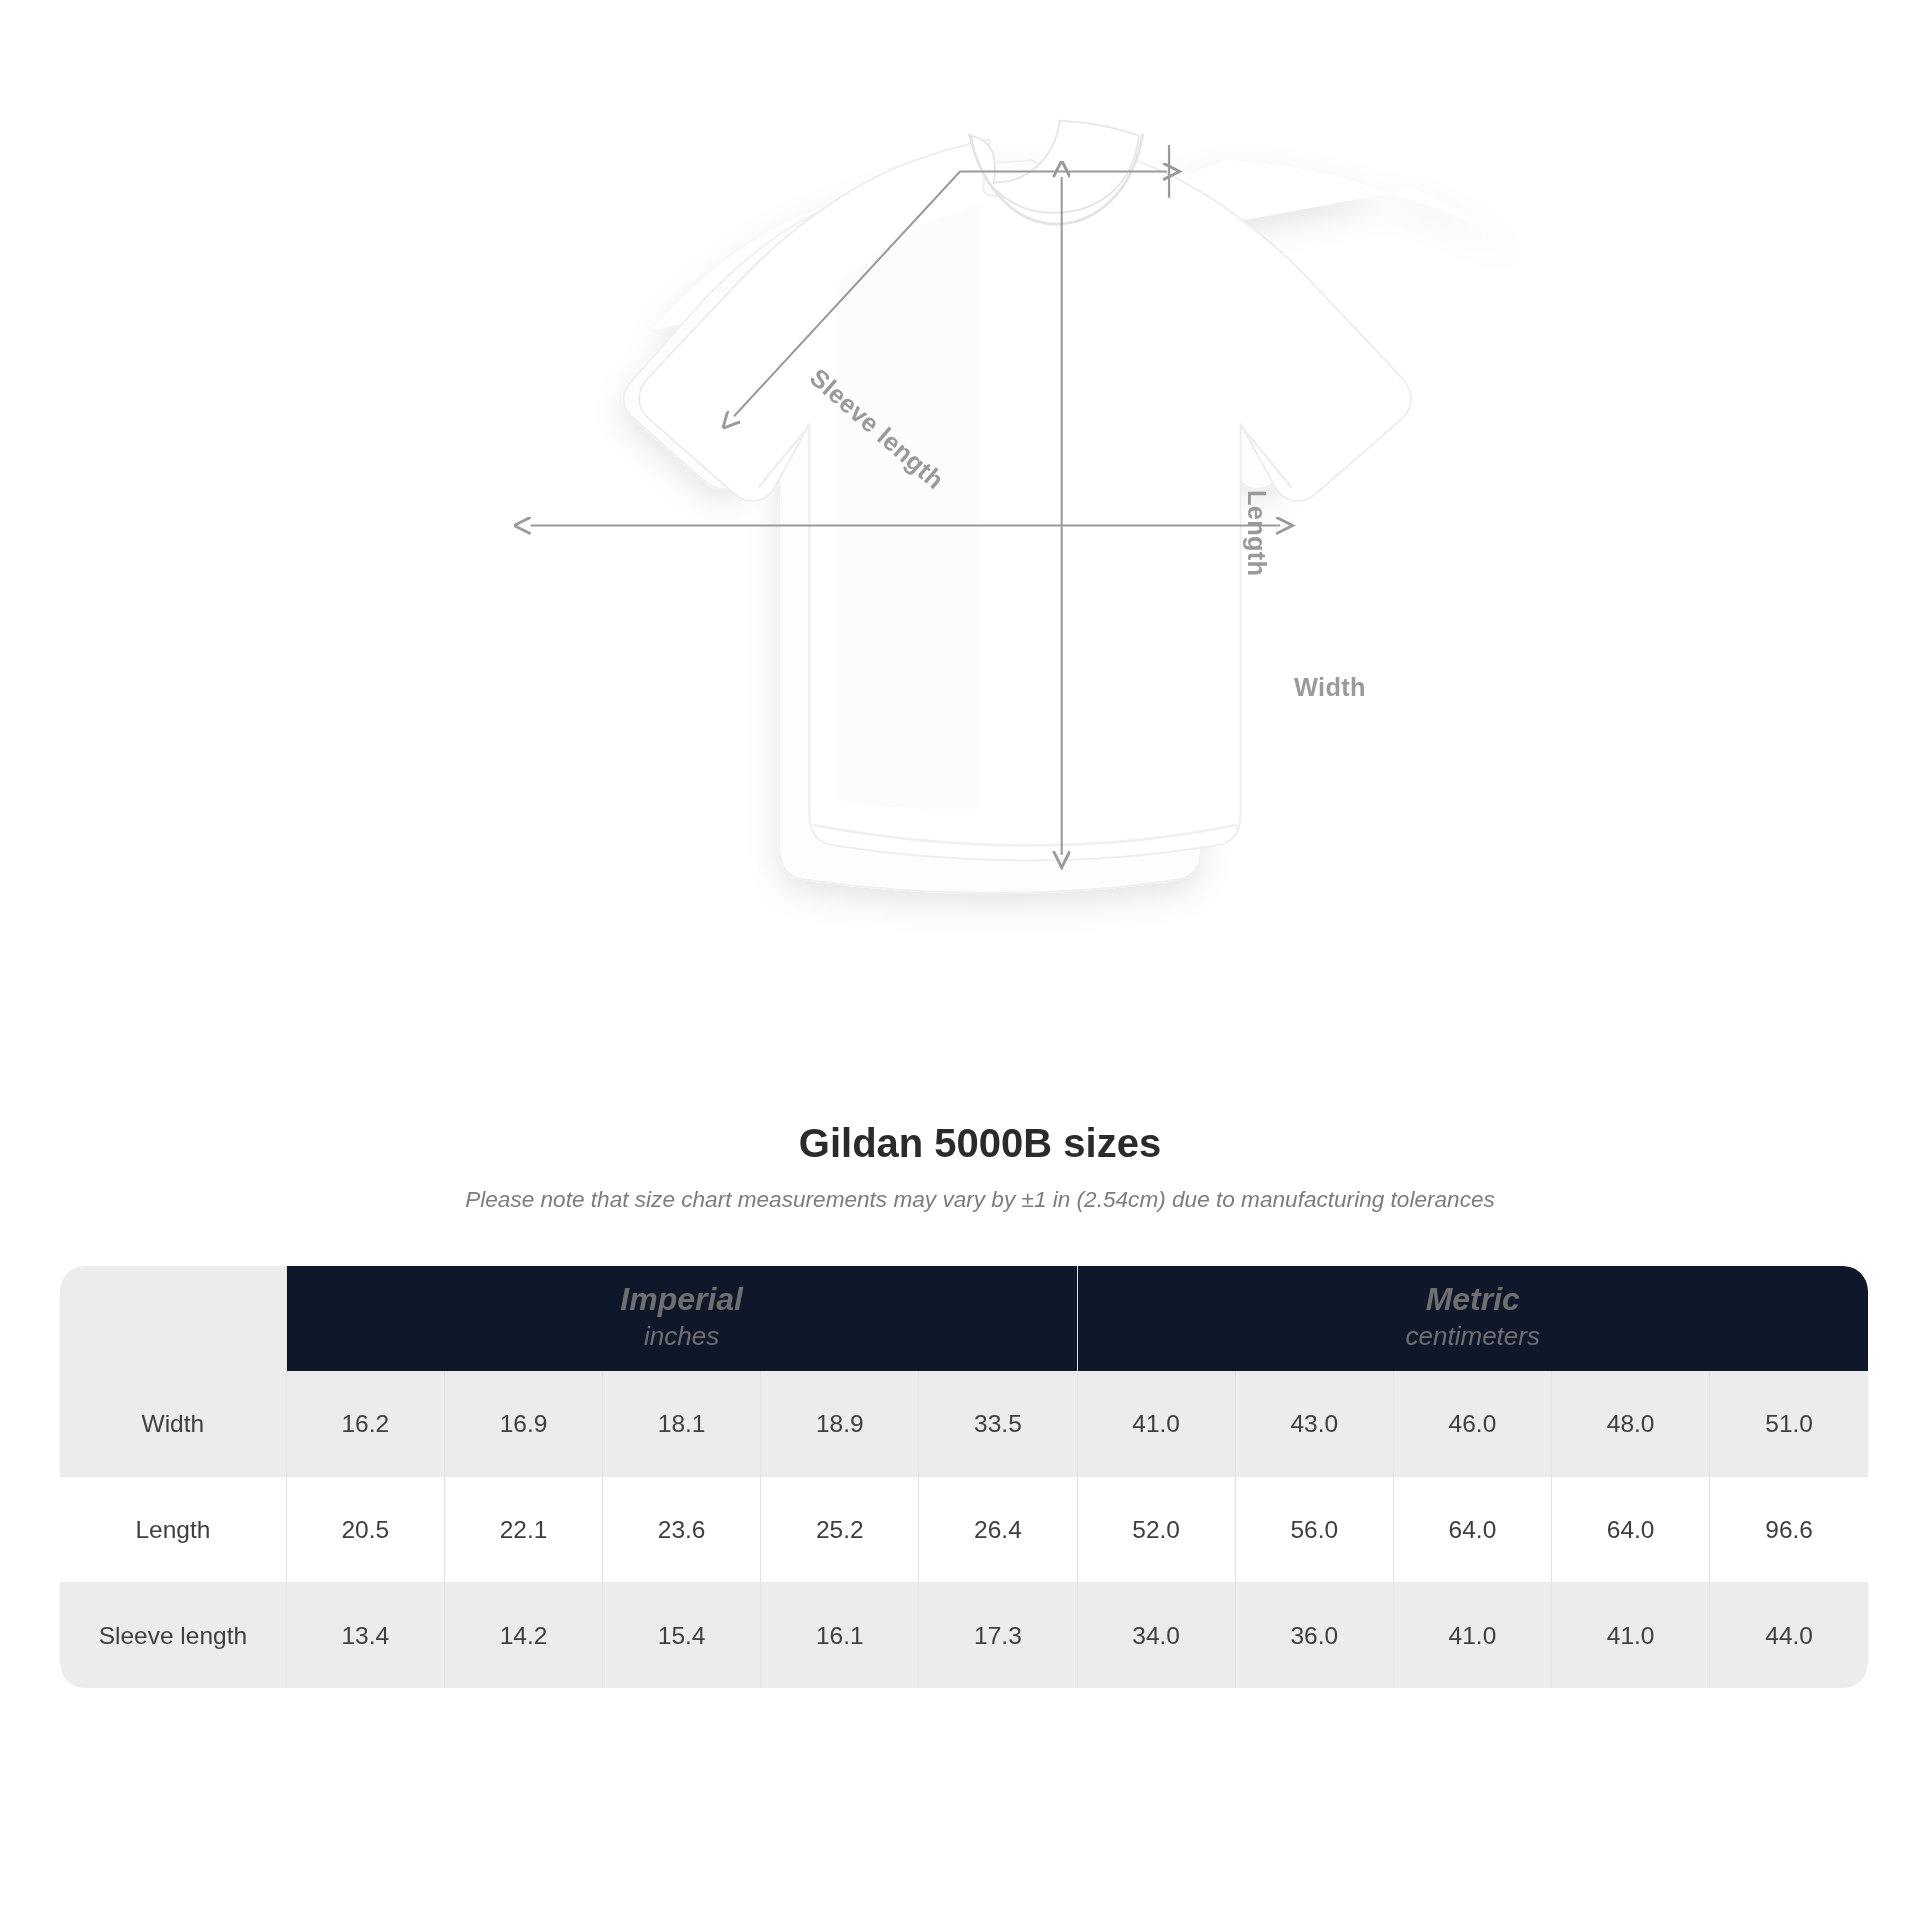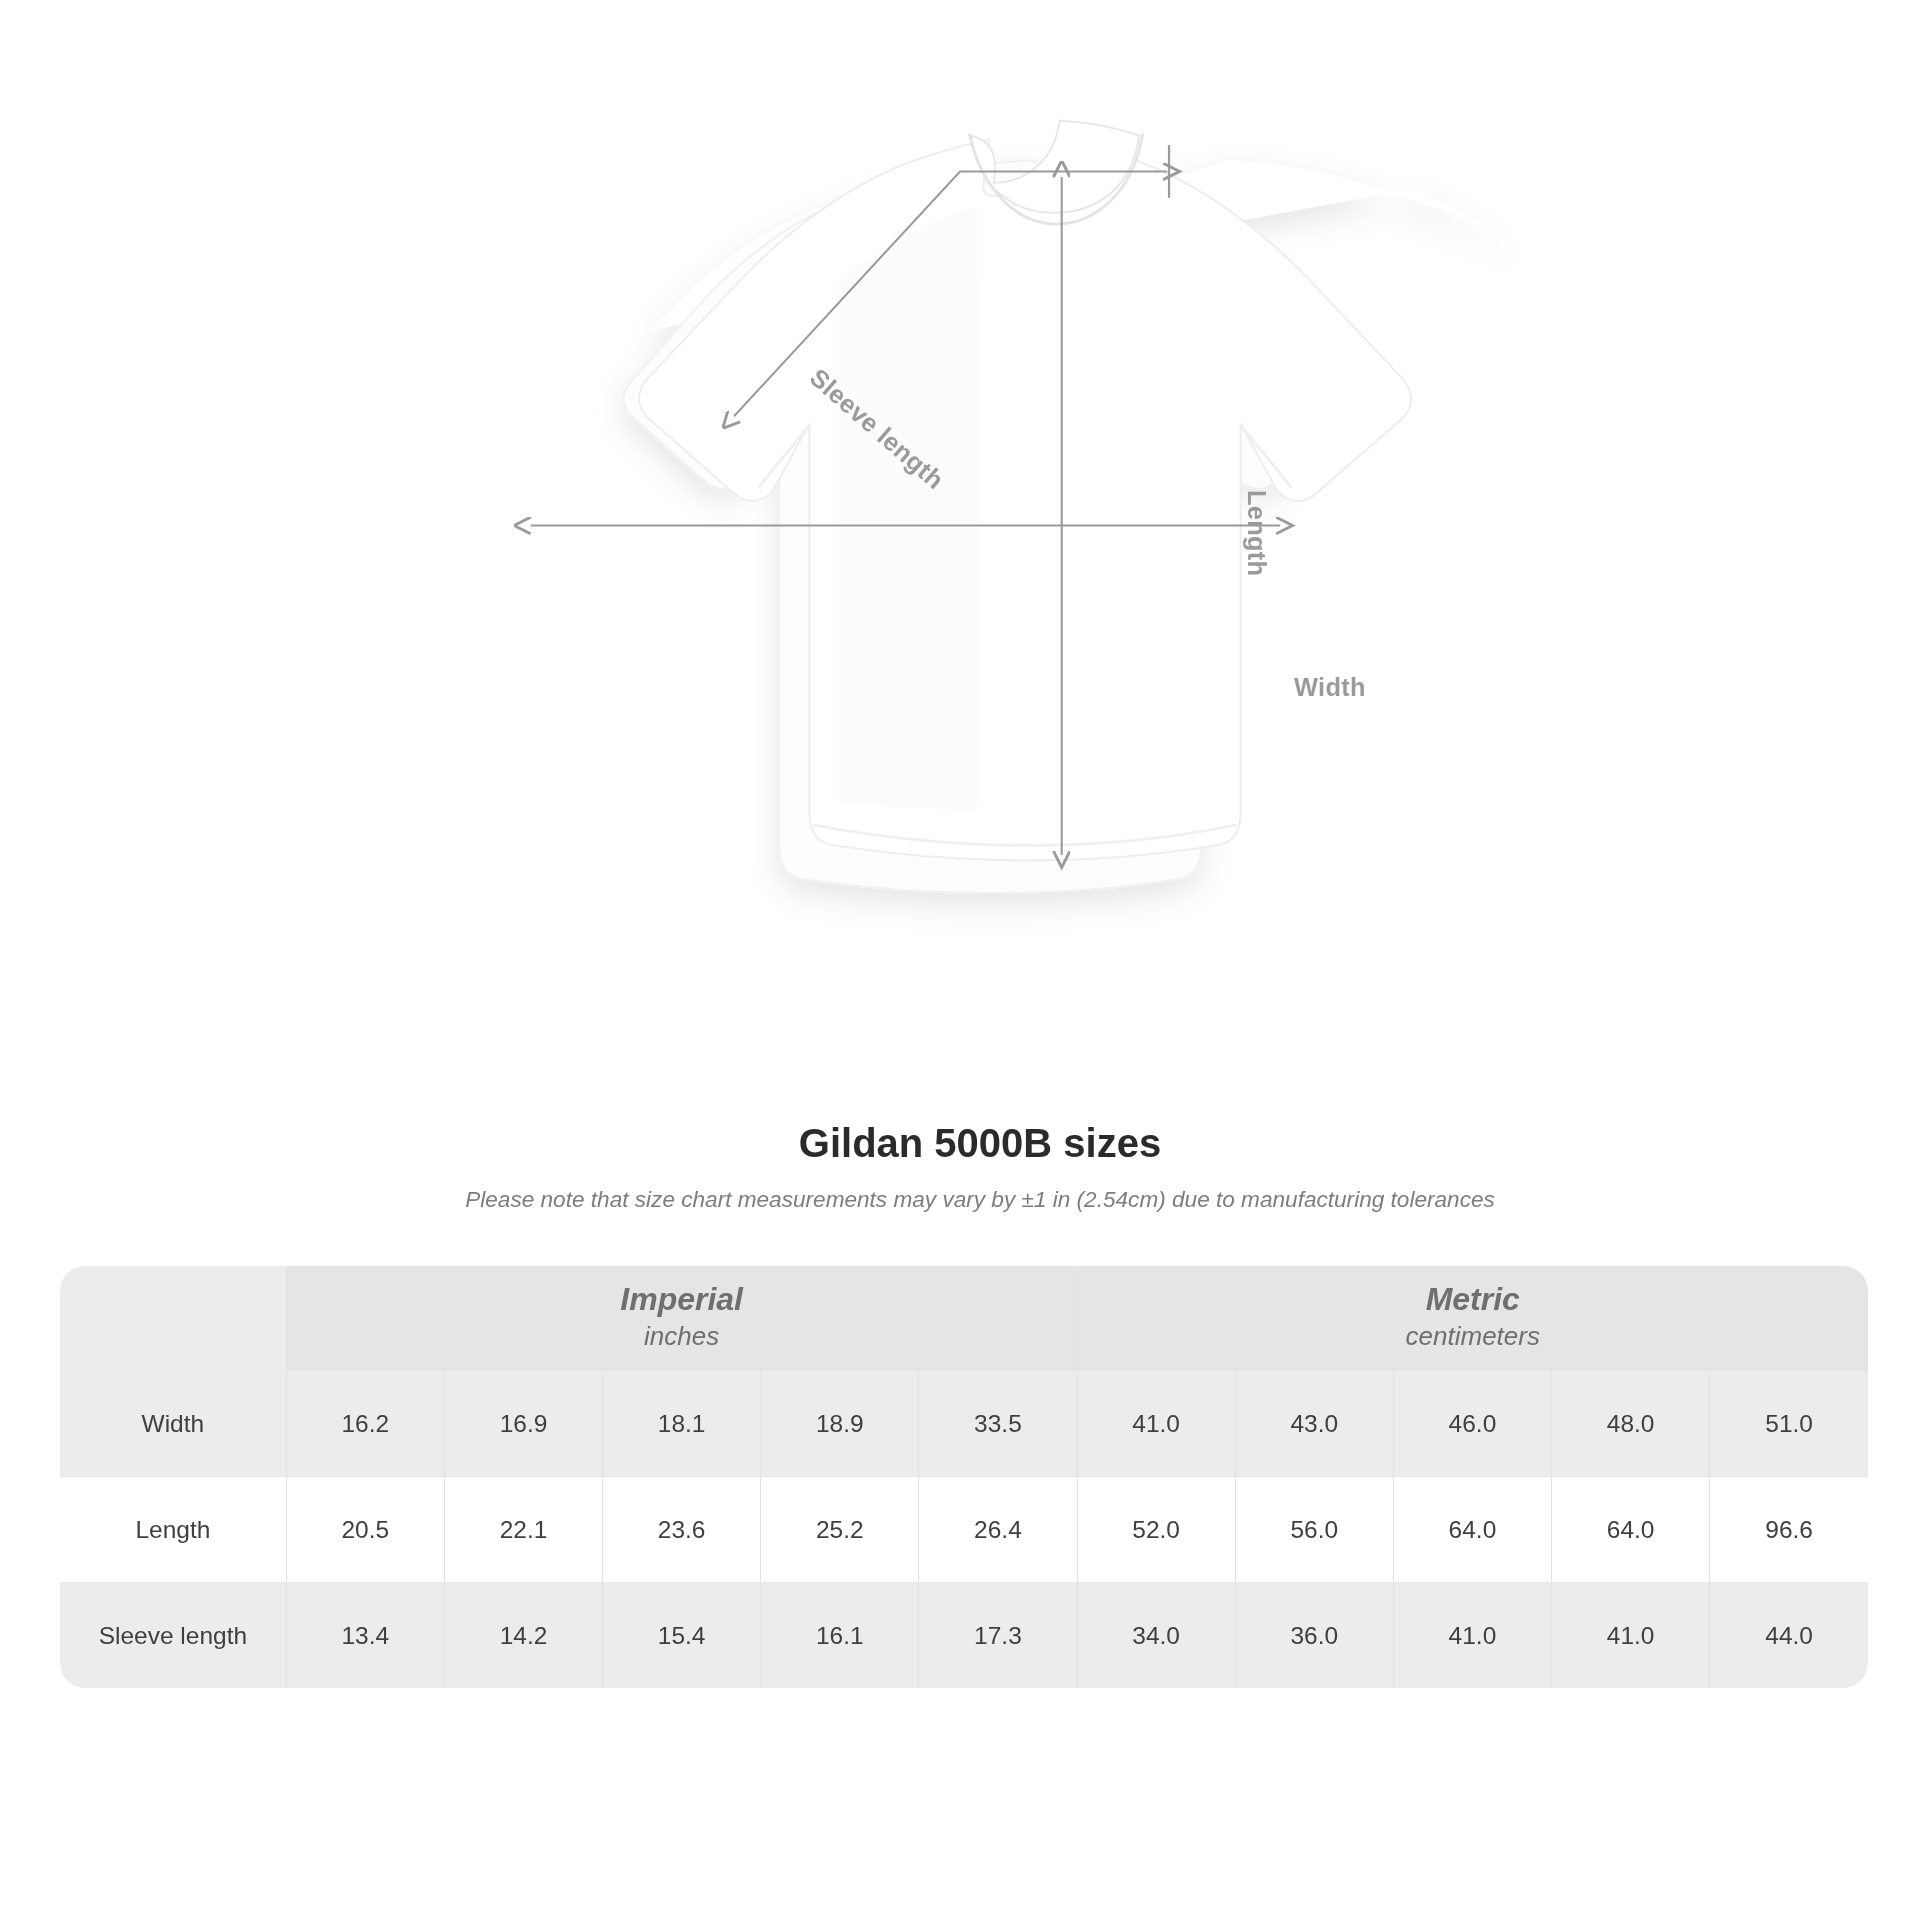--- a/index.html
+++ b/index.html
@@ -106,21 +106,21 @@
     color: #3f3f3f;
     font-weight: normal;
     padding: 0;
     height: 105px;
   }
   table.size-table td:last-child, table.size-table th:last-child {
     border-right: none;
   }
 
   .unit-head td {
-    background: #e5e5e5;
+    background: #0f172a;
     height: 141px;
     border-right: none;
   }
   .unit-head td.corner { background: #ececec; }
   .unit-name {
     font-size: 32px;
     font-style: italic;
     font-weight: bold;
     color: #6f6f6f;
     line-height: 1.15;

